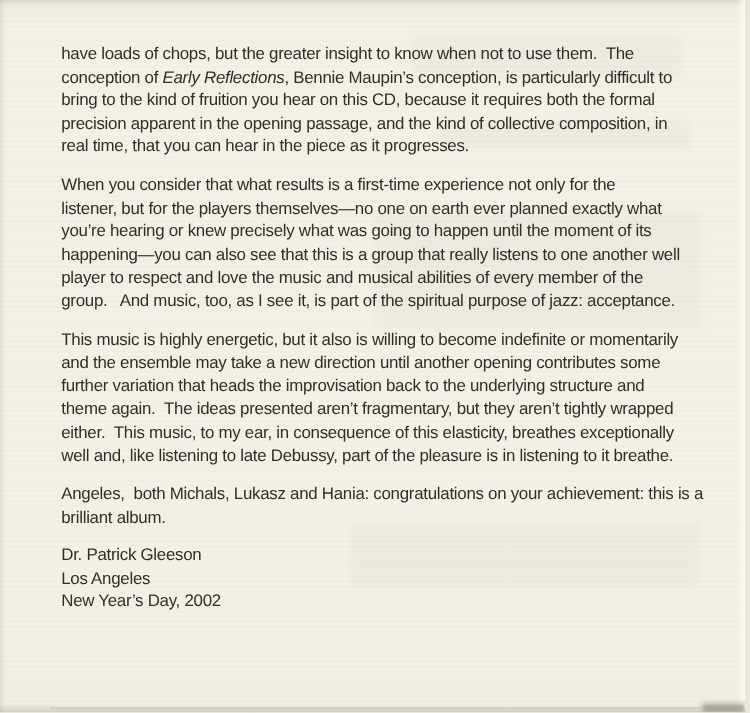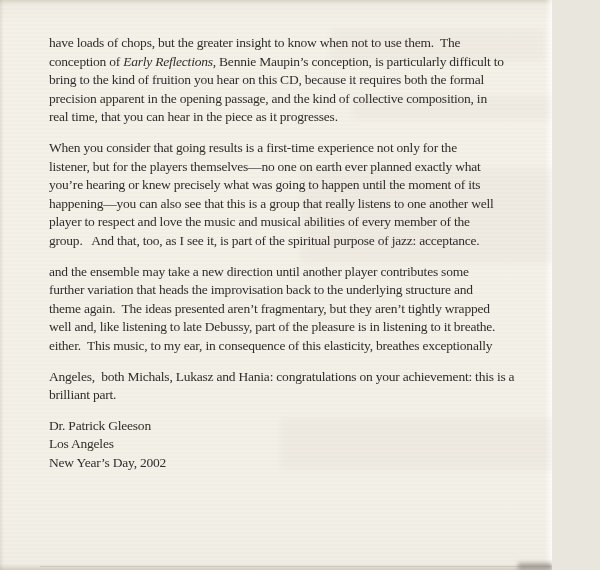--- a/index.html
+++ b/index.html
@@ -2,30 +2,30 @@
 <html><head>
 <meta charset="utf-8">
 <style>
   html, body {
     margin: 0;
     padding: 0;
     background: #e9e6de;
   }
   .scan {
     position: relative;
-    width: 552px;
+    width: 596px;
     height: 570px;
     overflow: hidden;
     background: #f3f0e8;
     background-image:
       repeating-linear-gradient(0deg,
         rgba(120,110,90,0.018) 0px, rgba(120,110,90,0.018) 2px,
         rgba(255,255,255,0.015) 2px, rgba(255,255,255,0.015) 4px),
       linear-gradient(180deg, #efebe1 0%, #f4f1e9 4%, #f3f0e8 90%, #f1eee6 97%, #efece3 100%);
-    font-family: Liberation Serif, serif;
+    font-family: Liberation Sans, sans-serif;
     color: #2f2e2a;
   }
   
   .edge-top {
     position: absolute; top: 0; left: 0; width: 100%; height: 5px;
     background: linear-gradient(180deg, rgba(170,160,140,0.28), rgba(170,160,140,0.0));
   }
   .edge-left {
     position: absolute; top: 0; left: 0; width: 4px; height: 100%;
     background: linear-gradient(90deg, rgba(170,160,140,0.22), rgba(170,160,140,0.0));
@@ -104,39 +104,40 @@
 
     <div class="para">
       <span class="line">have loads of chops, but the greater insight to know when not to use them.  The</span>
       <span class="line"><span>conception of </span><em>Early Reflections</em><span>, Bennie Maupin’s conception, is particularly difficult to</span></span>
       <span class="line">bring to the kind of fruition you hear on this CD, because it requires both the formal</span>
       <span class="line">precision apparent in the opening passage, and the kind of collective composition, in</span>
       <span class="line">real time, that you can hear in the piece as it progresses.</span>
     </div>
 
     <div class="para">
-      <span class="line">When you consider that going results is a first-time experience not only for the</span>
+      <span class="line">When you consider that what results is a first-time experience not only for the</span>
       <span class="line">listener, but for the players themselves—no one on earth ever planned exactly what</span>
       <span class="line">you’re hearing or knew precisely what was going to happen until the moment of its</span>
       <span class="line">happening—you can also see that this is a group that really listens to one another well</span>
       <span class="line">player to respect and love the music and musical abilities of every member of the</span>
-      <span class="line">group.   And that, too, as I see it, is part of the spiritual purpose of jazz: acceptance.</span>
+      <span class="line">group.   And music, too, as I see it, is part of the spiritual purpose of jazz: acceptance.</span>
     </div>
 
     <div class="para">
-      <span class="line">and the ensemble may take a new direction until another player contributes some</span>
+      <span class="line">This music is highly energetic, but it also is willing to become indefinite or momentarily</span>
+      <span class="line">and the ensemble may take a new direction until another opening contributes some</span>
       <span class="line">further variation that heads the improvisation back to the underlying structure and</span>
       <span class="line">theme again.  The ideas presented aren’t fragmentary, but they aren’t tightly wrapped</span>
+      <span class="line">either.  This music, to my ear, in consequence of this elasticity, breathes exceptionally</span>
       <span class="line">well and, like listening to late Debussy, part of the pleasure is in listening to it breathe.</span>
-      <span class="line">either.  This music, to my ear, in consequence of this elasticity, breathes exceptionally</span>
     </div>
 
     <div class="para">
       <span class="line">Angeles,  both Michals, Lukasz and Hania: congratulations on your achievement: this is a</span>
-      <span class="line">brilliant part.</span>
+      <span class="line">brilliant album.</span>
     </div>
 
     <div class="para">
       <span class="line">Dr. Patrick Gleeson</span>
       <span class="line">Los Angeles</span>
       <span class="line">New Year’s Day, 2002</span>
     </div>
 
   </div>
 </div>

